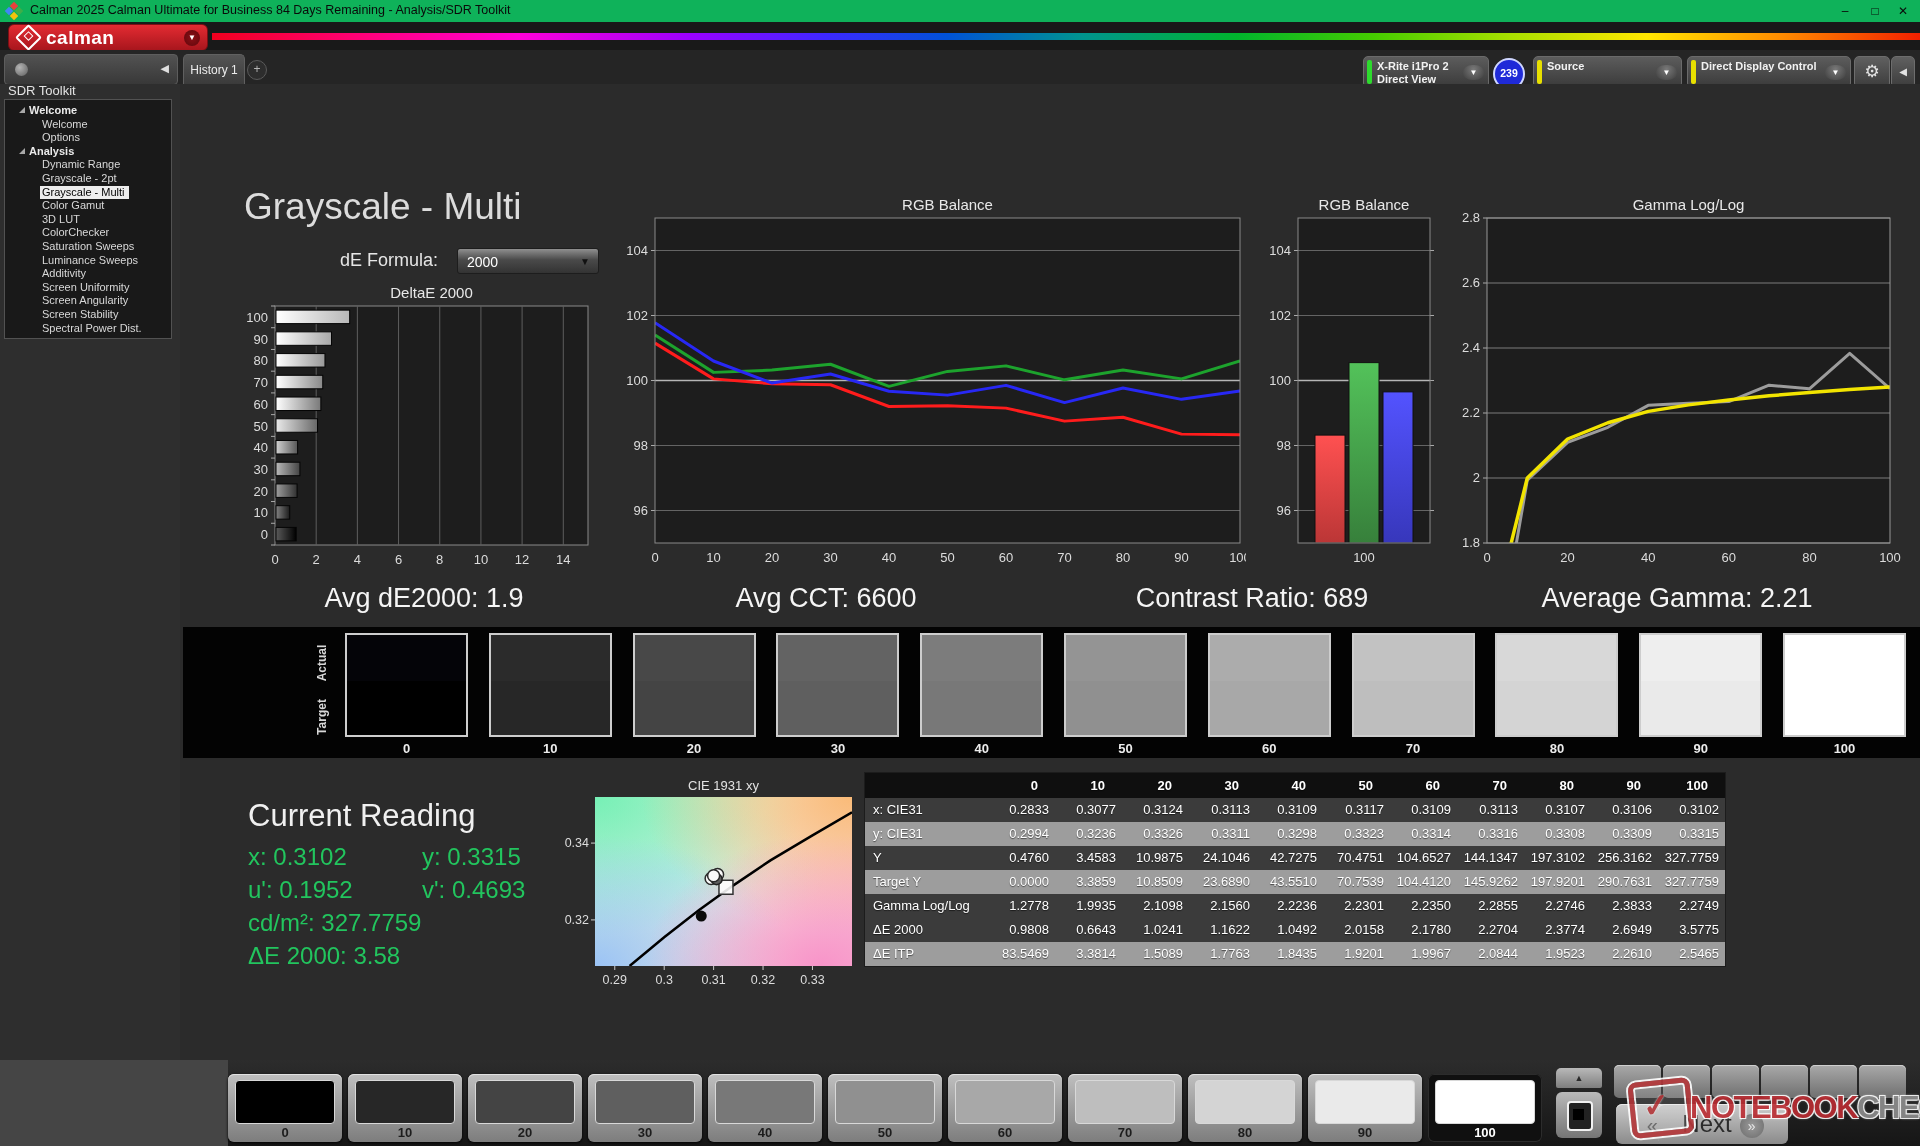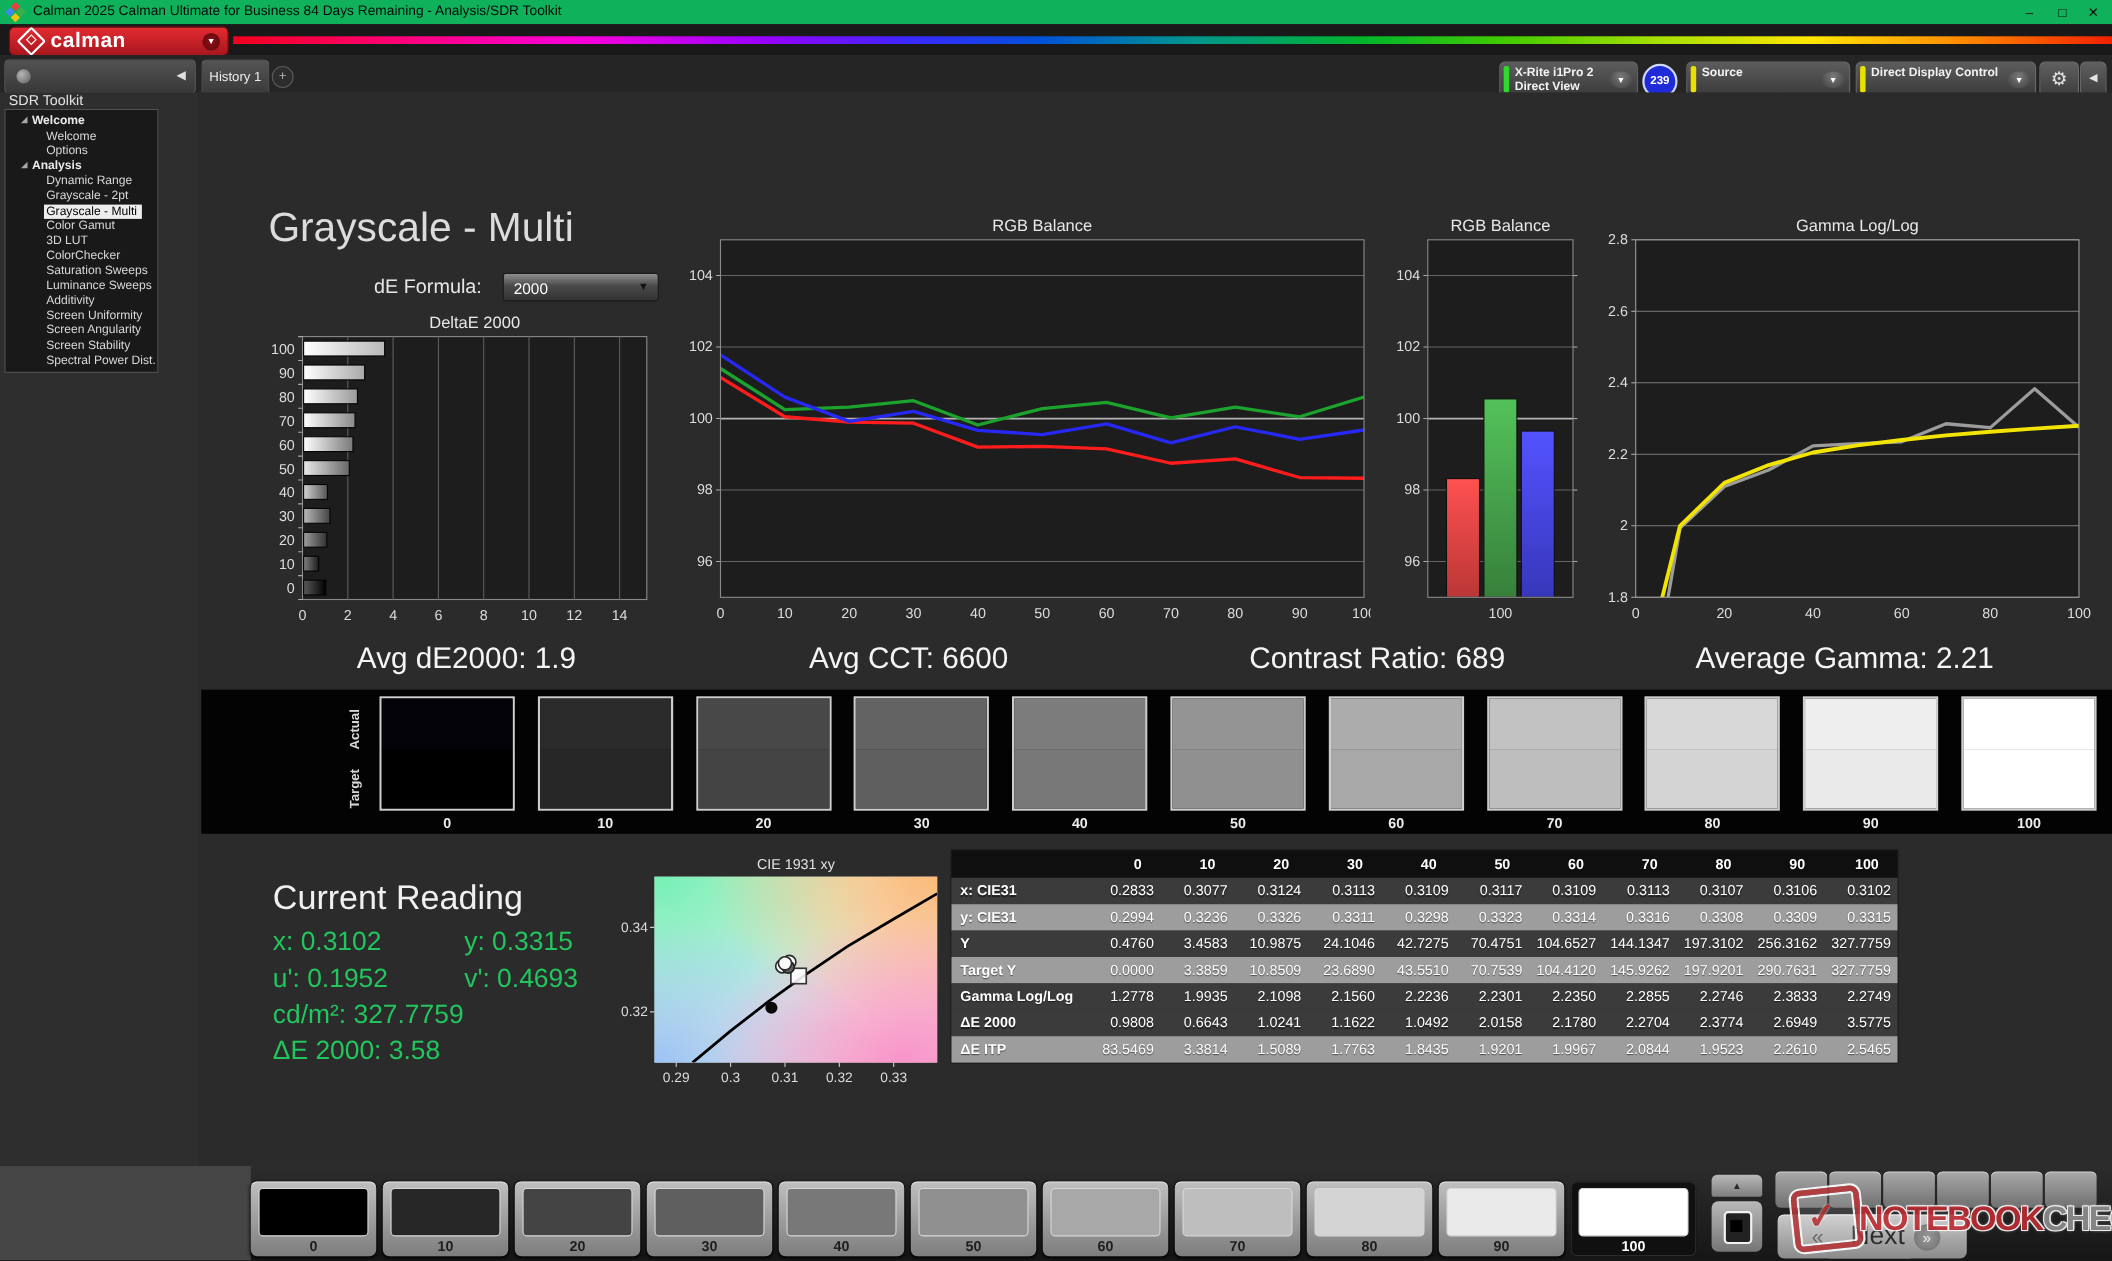--- a/index.html
+++ b/index.html
@@ -42,21 +42,21 @@
   .ddbox .l2{position:absolute;left:13px;top:16px;font-size:11px;font-weight:bold;color:#f2f2f2;white-space:nowrap;}
   .ddbox .arrc{position:absolute;right:4px;top:8px;width:21px;height:15px;border-radius:45%;
      background:radial-gradient(circle at 50% 30%,#7a7a7a,#3c3c3c);color:#fff;font-size:8px;text-align:center;line-height:15px;}
   #meterbadge{position:absolute;left:1493px;top:8px;width:28px;height:28px;border-radius:50%;
      background:#1f2ad8;border:2px solid #cfd6ff;color:#fff;font-size:10.5px;font-weight:bold;text-align:center;line-height:26px;}
   .sqbtn{position:absolute;top:6px;height:30px;border-radius:5px;background:linear-gradient(#606060,#3c3c3c);
      border:1px solid #6d6d6d;color:#e4e4e4;text-align:center;}
   
   #sidecol{left:0;top:84px;width:180px;height:976px;background:#2e2e2e;}
   #sdrtitle{position:absolute;left:8px;top:-1px;font-size:13px;color:#e2e2e2;}
-  #tree{position:absolute;left:4px;top:15px;width:140px;height:240px;background:#191919;border:1px solid #525252;
+  #tree{position:absolute;left:4px;top:15px;width:168px;height:240px;background:#191919;border:1px solid #525252;
      font-size:11px;color:#d8d8d8;padding-top:4px;box-sizing:border-box;}
   .titem{line-height:13.6px;height:13.6px;white-space:nowrap;cursor:default;}
   .titem .tri{display:inline-block;width:0;height:0;border-left:6px solid transparent;border-bottom:6px solid #a8a8a8;margin:0 4px 1px 14px;}
   .titem.group{font-weight:bold;color:#eaeaea;}
   .titem.child{padding-left:37px;}
   .titem .sel{background:#ededed;color:#000;padding:0 4px 1px 2px;margin-left:-2px;}
   
   #main{left:180px;top:84px;width:1740px;height:976px;background:#2b2b2b;}
   #pagetitle{left:244px;top:186px;font-size:37px;color:#dcdcdc;}
   #deflabel{left:340px;top:250px;font-size:18px;color:#e6e6e6;}
@@ -87,21 +87,21 @@
       radial-gradient(ellipse at 100% 0%, rgba(250,185,115,.95), rgba(250,185,115,0) 58%),
       radial-gradient(ellipse at 0% 0%, rgba(115,240,180,.95), rgba(115,240,180,0) 58%),
       radial-gradient(ellipse at 30% 45%, rgba(195,238,238,.8), rgba(195,238,238,0) 60%),
       linear-gradient(120deg,#bff0d8,#f6f3e0 50%,#f8c8d8);}
   
   #gtable{left:864px;top:772px;width:860px;border:1px solid #1c1c1c;font-size:13px;}
   .trow{display:flex;height:24px;line-height:24px;}
   .trow.hd{background:#0f0f0f;height:25px;line-height:25px;}
   .trow.dark{background:#3b3b3b;}
   .trow.light{background:#9d9d9d;}
-  .tlab{width:123px;padding-left:8px;box-sizing:border-box;font-weight:bold;color:#fff;text-shadow:0 1px 1px rgba(0,0,0,.55);}
+  .tlab{width:123px;padding-left:8px;box-sizing:border-box;font-weight:normal;color:#fff;text-shadow:0 1px 1px rgba(0,0,0,.55);}
   .tcell{width:67px;text-align:right;padding-right:6px;box-sizing:border-box;color:#fff;text-shadow:0 1px 1px rgba(0,0,0,.55);}
   .trow.hd .tcell{font-weight:bold;padding-right:17px;}
   
   #tray{left:0;top:1060px;width:1920px;height:86px;background:linear-gradient(#2c2c2c,#161616);}
   #trayslab{position:absolute;left:0;top:0;width:228px;height:86px;background:#454545;}
   .pbtn{position:absolute;top:14px;width:114px;height:68px;border-radius:6px;
      background:linear-gradient(#bfbfbf,#7d7d7d);box-shadow:inset 0 1px 0 #e2e2e2,0 1px 3px #000;}
   .pbtn .patch{position:absolute;left:7px;right:7px;top:6px;height:42px;border-radius:4px;border:1px solid #d8d8d8;}
   .pbtn .plab{position:absolute;bottom:2px;width:100%;text-align:center;font-size:13px;font-weight:bold;color:#1d1d1d;}
   .pbtn.selected{background:#101010;box-shadow:inset 0 0 0 1px #2c2c2c;}

